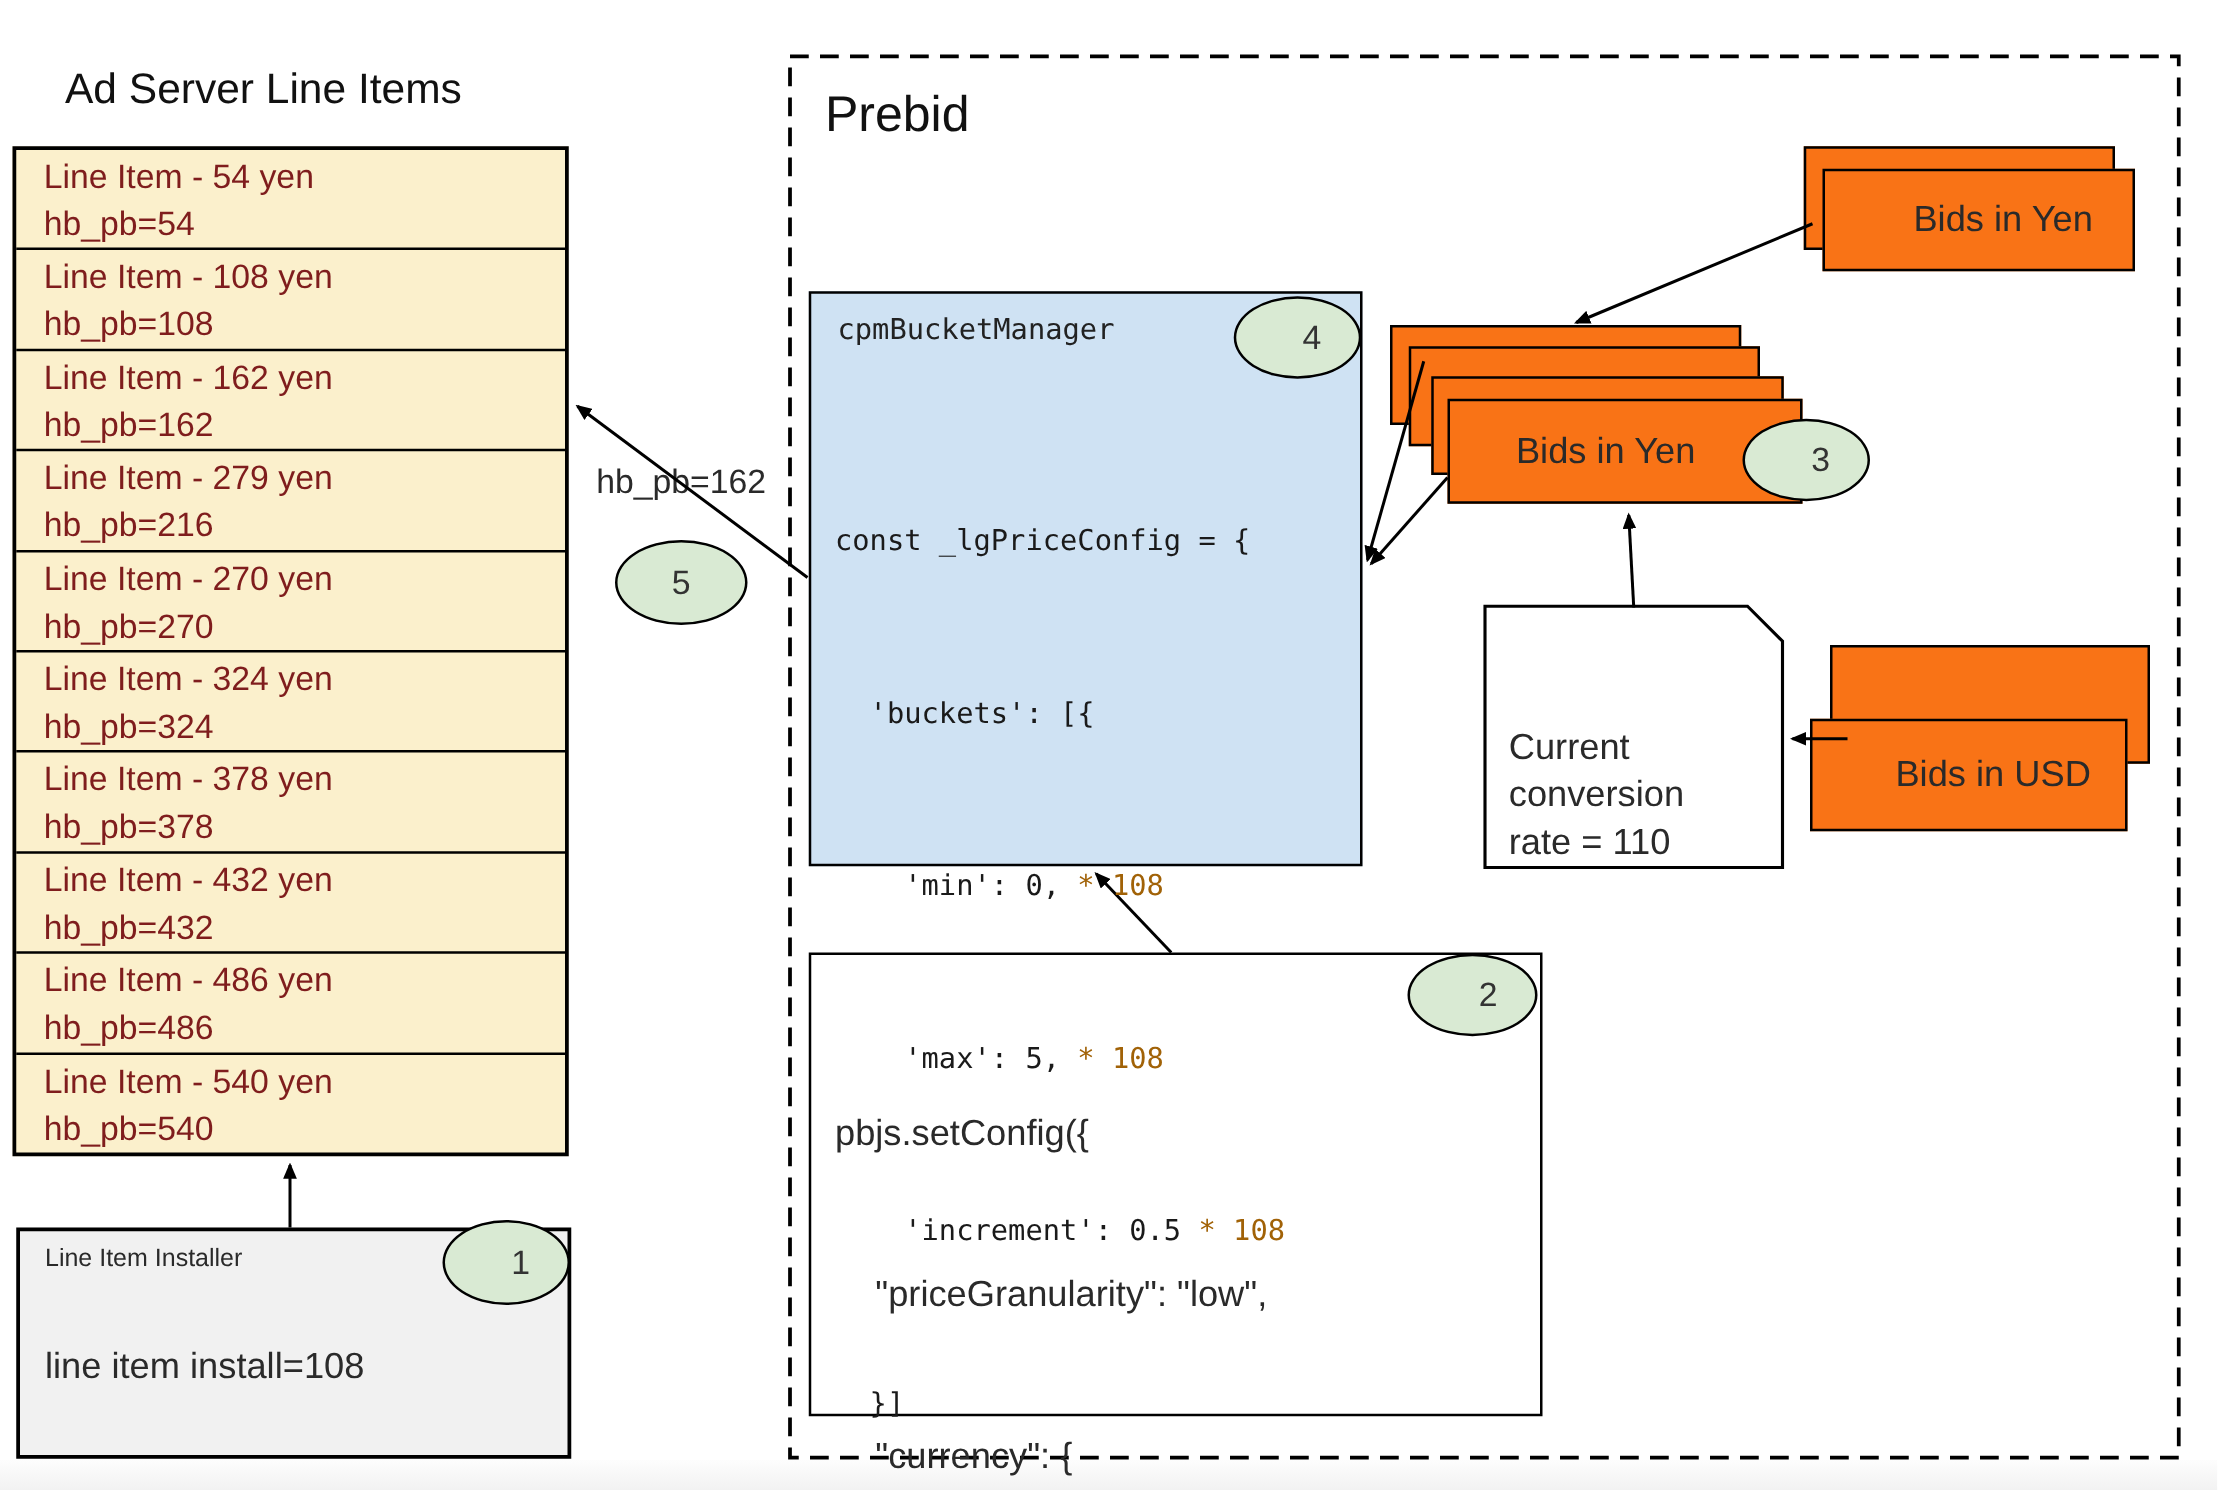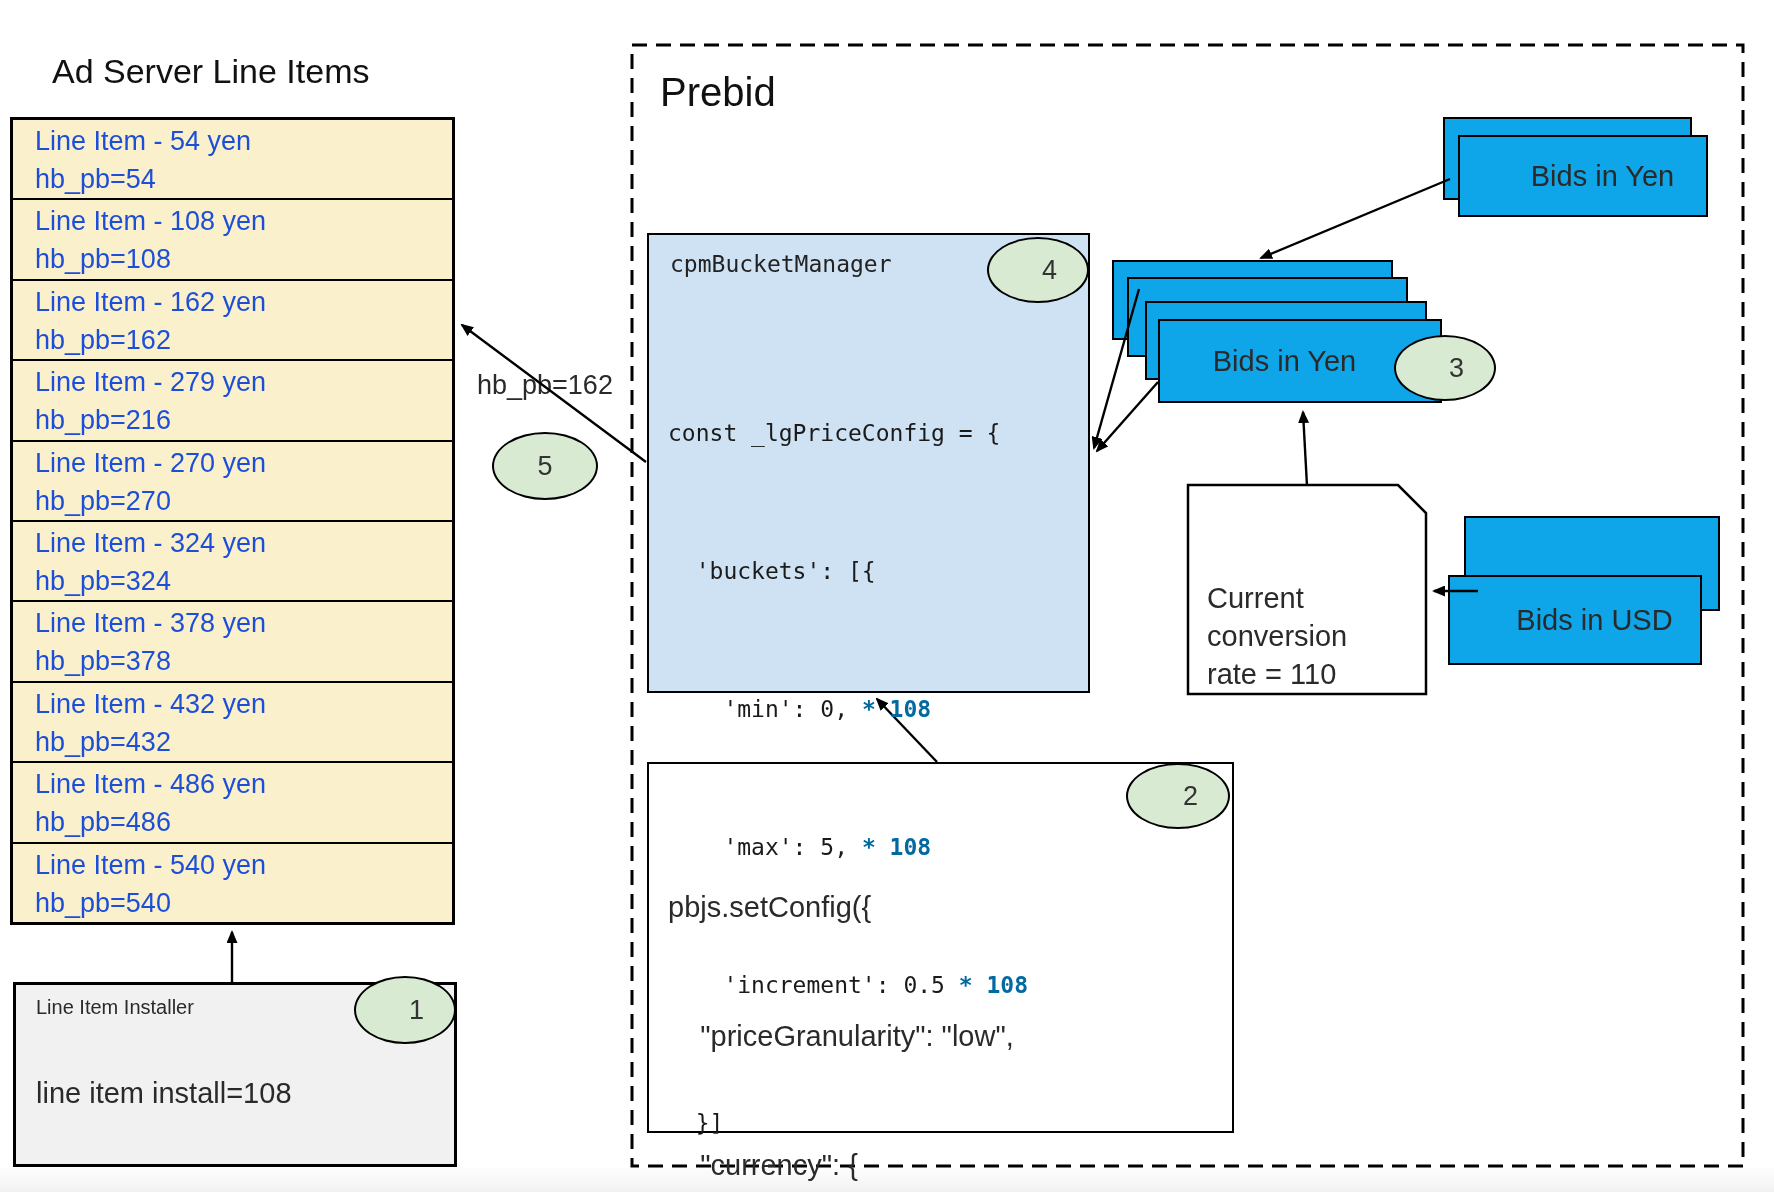--- a/index.html
+++ b/index.html
@@ -5,44 +5,44 @@
   html,body{margin:0;padding:0;background:#fff;}
   #canvas{position:relative;width:1774px;height:1192px;background:#ffffff;overflow:hidden;
           font-family:"Liberation Sans",sans-serif;color:#1d1d1d;}
   .abs{position:absolute;box-sizing:border-box;}
   .z1{z-index:1;} .z2{z-index:2;} .z3{z-index:3;}
 
   
   .li-table{left:10px;top:117px;width:445px;height:808px;border:3px solid #000;
             background:#fbf0cc;display:flex;flex-direction:column;}
   .li-row{flex:1;border-bottom:2px solid #000;padding:2px 2px 0 22px;
-          font-size:27px;line-height:38px;color:#1d4ed8;}
+          font-size:27px;line-height:38px;color:#7f1d1d;}
   .li-row:last-child{border-bottom:none;}
 
   .diagram-title{left:52px;top:52px;font-size:34px;color:#111;}
 
   
   .installer{left:13px;top:982px;width:444px;height:185px;border:3px solid #000;background:#f1f1f1;}
   .installer-title{left:36px;top:996px;font-size:20px;color:#2a2a2a;}
   .installer-note{left:36px;top:1074px;font-size:29px;line-height:39px;color:#2a2a2a;}
 
   
   .prebid-title{left:660px;top:70px;font-size:40px;color:#111;}
 
   .cpm-box{left:647px;top:233px;width:443px;height:460px;border:2.5px solid #000;background:#cfe2f3;}
   .cpm-label{left:670px;top:251px;font-size:23px;font-family:"DejaVu Sans Mono",monospace;color:#222;}
   .cpm-code{left:668px;top:318px;font-size:23px;line-height:46px;white-space:pre;
             font-family:"DejaVu Sans Mono",monospace;color:#1a1a1a;}
-  .cpm-code b{font-weight:bold;color:#0369a1;}
+  .cpm-code b{font-weight:normal;color:#a16207;}
 
   .pbjs-box{left:647px;top:762px;width:587px;height:371px;border:2.5px solid #000;background:#fff;}
   .pbjs-code{left:668px;top:800px;font-size:29px;line-height:43px;white-space:pre;color:#2a2a2a;}
 
   
-  .card{border:2.5px solid #000;background:#0ea5e9;display:flex;align-items:center;justify-content:center;
+  .card{border:2.5px solid #000;background:#f97316;display:flex;align-items:center;justify-content:center;
         font-size:29px;color:#2a2a2a;padding-left:39px;}
 
   
   .conv-text{left:1207px;top:533px;font-size:29px;line-height:38px;color:#2a2a2a;margin-top:46px;}
 
   
   .badge{border:2.5px solid #000;background:#d9ead3;border-radius:50%;
          display:flex;align-items:center;justify-content:flex-end;
          font-size:27px;color:#333;padding-right:30px;}
 

